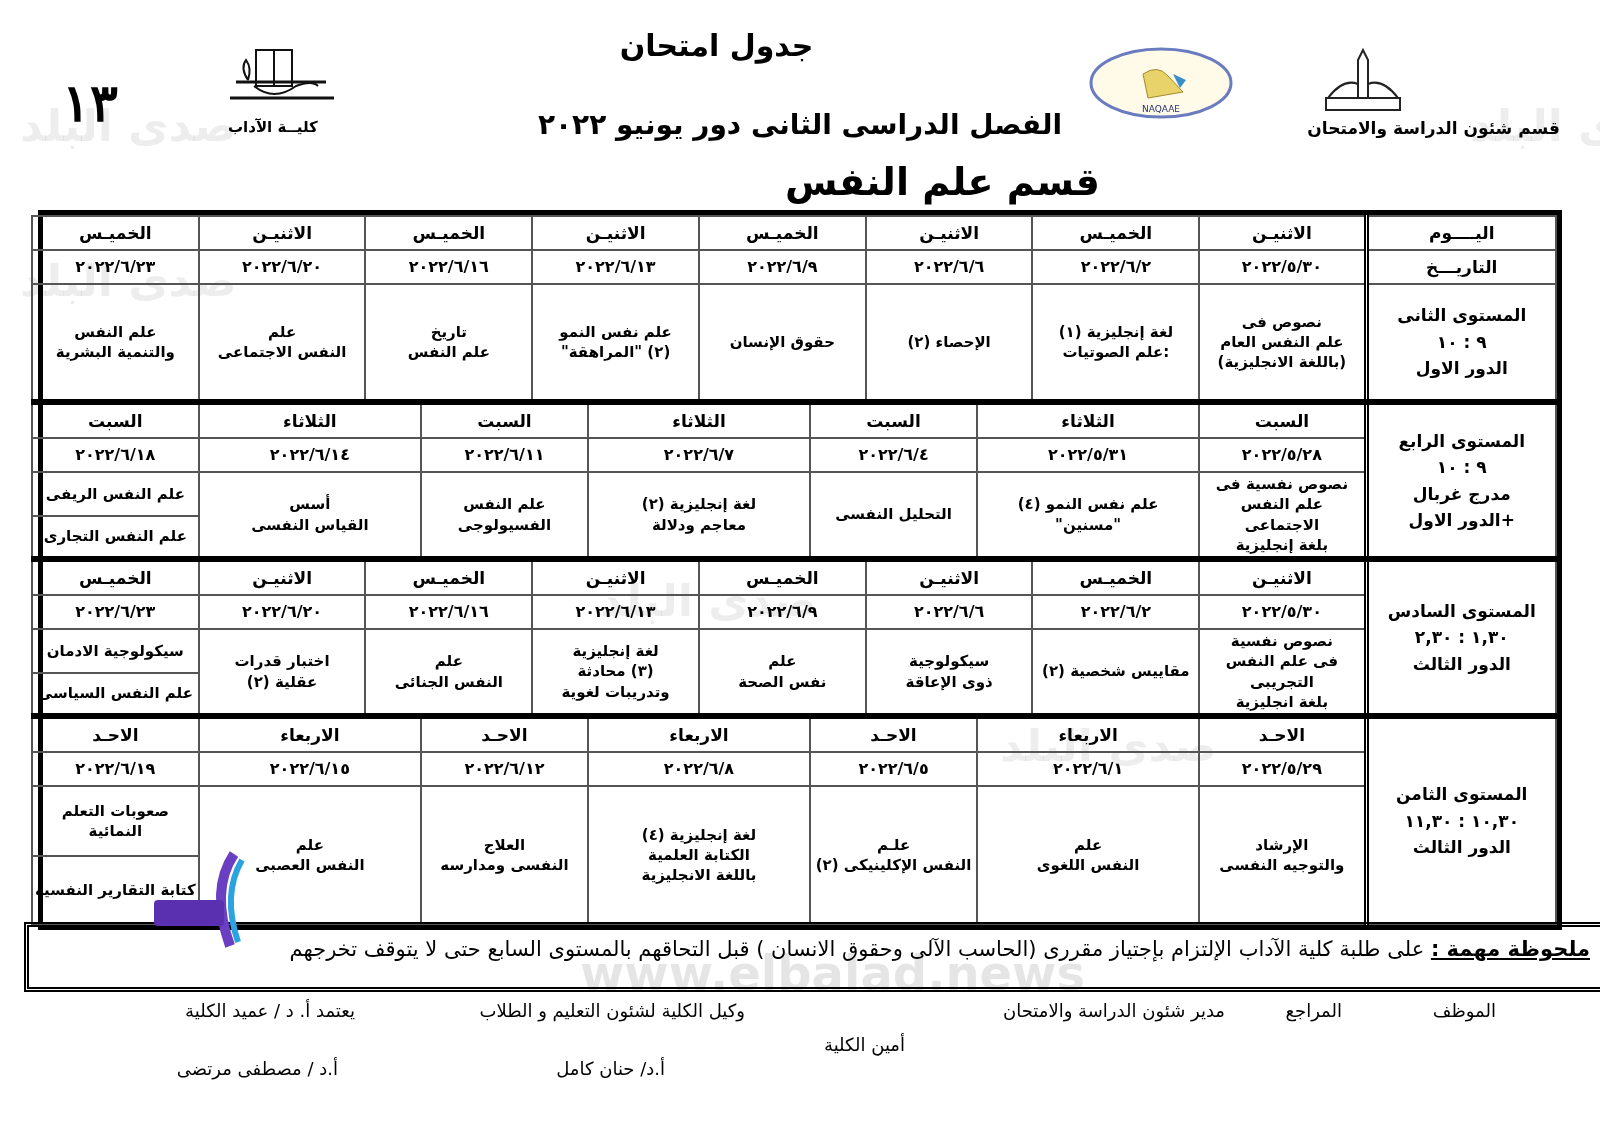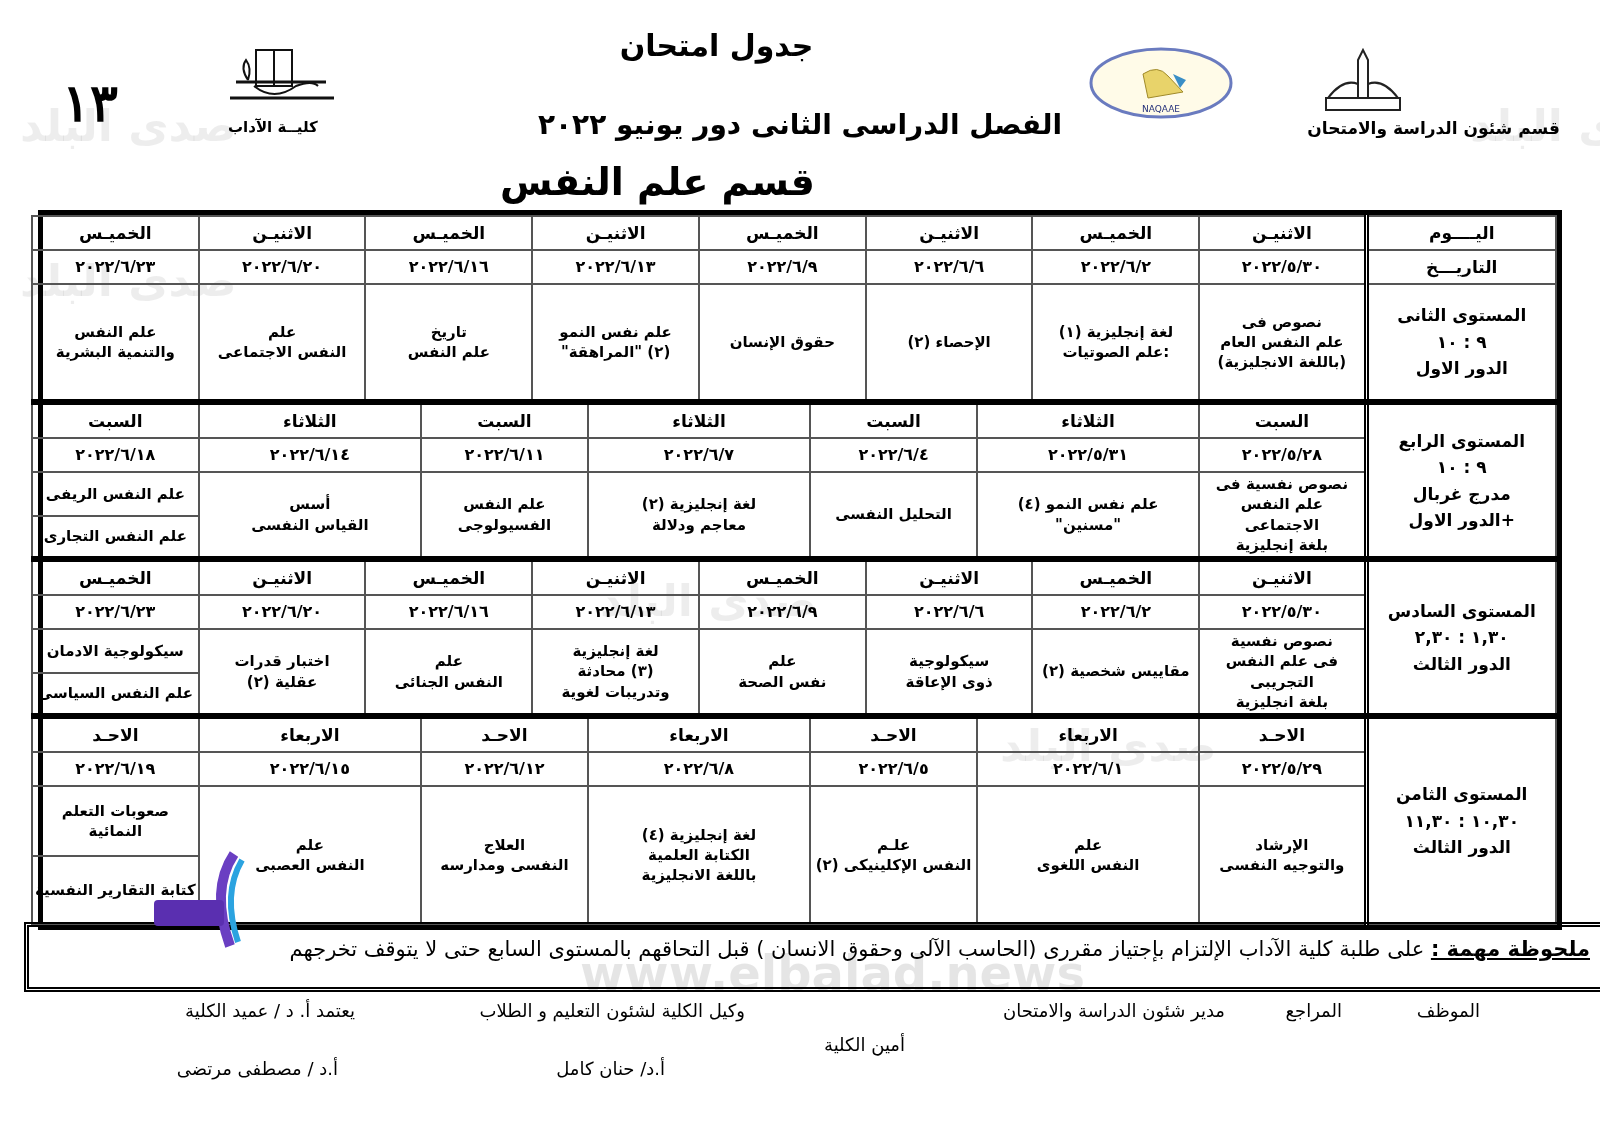--- a/index.html
+++ b/index.html
@@ -1,21 +1,21 @@
 <!DOCTYPE html>
 <html lang="ar" dir="rtl"><head>
 <meta charset="utf-8">
 <style>
   html, body { margin:0; padding:0; background:#fff; }
   body { width:1600px; height:1130px; position:relative; overflow:hidden;
          font-family:"DejaVu Sans", sans-serif; color:#000; }
   .abs { position:absolute; }
   .hdr-title { left:0; width:1433px; top:28px; font-size:30px; font-weight:bold; letter-spacing:8px; text-align:center; font-family:"DejaVu Sans", sans-serif; }
   .hdr-sem { left:400px; width:800px; top:108px; font-size:28px; font-weight:bold; letter-spacing:7px; text-align:center; }
-  .hdr-dept { left:500px; width:600px; top:160px; font-size:38px; font-weight:bold; text-align:left; }
+  .hdr-dept { left:500px; width:600px; top:160px; font-size:38px; font-weight:bold; text-align:right; }
   .left-office { right:40px; top:118px; font-size:17px; font-weight:bold; }
   .faculty { left:228px; top:118px; font-size:15px; font-weight:bold; }
   .page-num { left:62px; top:72px; font-size:52px; font-weight:bold; font-family:"DejaVu Serif", serif; }
   .wm { color:rgba(0,0,0,0.07); font-size:44px; font-weight:bold; white-space:nowrap; pointer-events:none; }
 
   .table-wrap { left:38px; top:210px; width:1524px; border:5px solid #000; box-sizing:border-box; }
   table.sched { border-collapse:collapse; width:100%; table-layout:fixed; }
   table.sched td { border:2px solid #555; text-align:center; vertical-align:middle; font-size:15px; font-weight:bold; padding:1px 3px; line-height:1.35; }
   .blk-sep td { border-top:6px solid #000 !important; }
   .day { height:30px; font-size:17px !important; }
@@ -343,20 +343,20 @@
 </div>
 
 <div class="abs" style="left:150px;top:850px;width:110px;height:100px;">
   <svg width="110" height="100" viewBox="0 0 110 100">
     <path d="M84,4 Q60,40 80,96" fill="none" stroke="#6a3fc2" stroke-width="10"></path>
     <path d="M92,10 Q72,44 88,92" fill="none" stroke="#2ba3e0" stroke-width="6"></path>
     <rect x="4" y="50" width="70" height="26" rx="4" fill="#5a2fb0"></rect>
   </svg>
 </div>
 
-<div class="abs sig" style="right:120px;top:1000px;">الموظف</div>
+<div class="abs sig" style="right:104px;top:1000px;">الموظف</div>
 <div class="abs sig" style="right:258px;top:1000px;">المراجع</div>
 <div class="abs sig" style="right:375px;top:1000px;">مدير شئون الدراسة والامتحان</div>
 <div class="abs sig" style="right:695px;top:1000px;margin-top:34px;">أمين الكلية</div>
 <div class="abs sig" style="right:855px;top:1000px;">وكيل الكلية لشئون التعليم و الطلاب</div>
 <div class="abs sig" style="right:1245px;top:1000px;">يعتمد  أ. د / عميد الكلية</div>
 <div class="abs sig" style="right:935px;top:1058px;">أ.د/ حنان كامل</div>
 <div class="abs sig" style="right:1262px;top:1058px;">أ.د / مصطفى مرتضى</div>
 
 </body></html>

